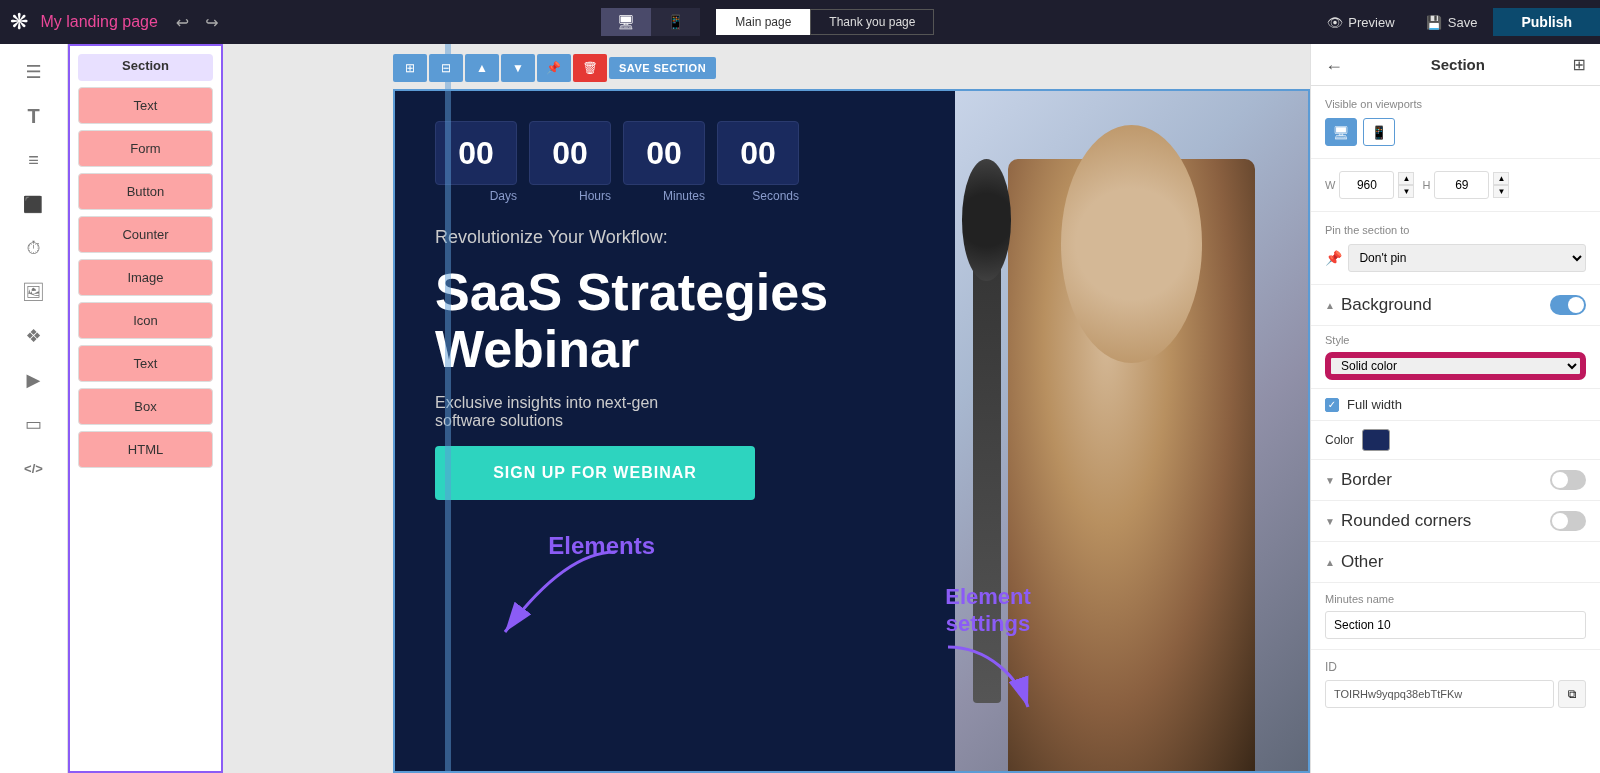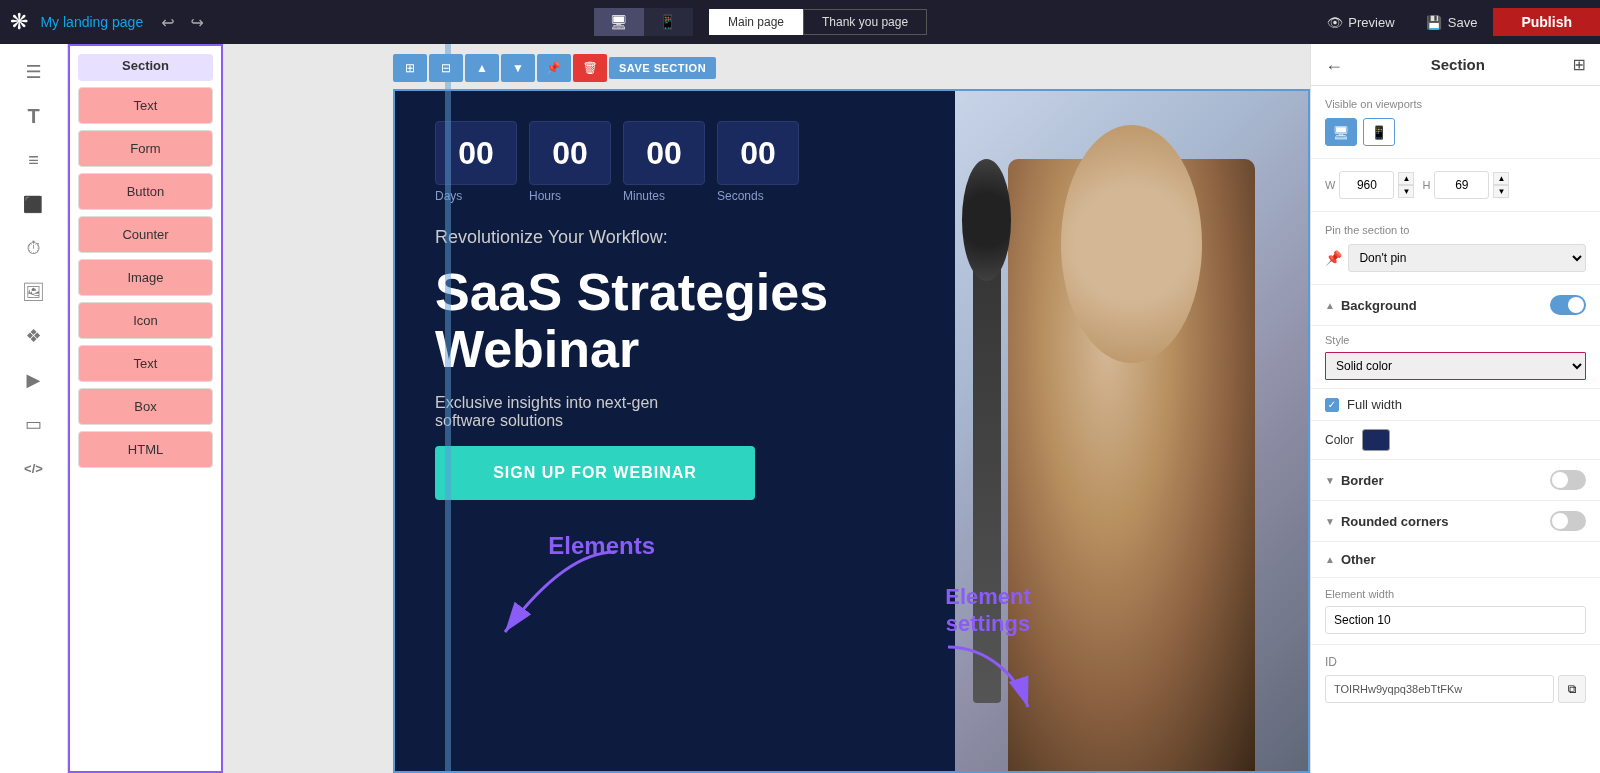--- a/index.html
+++ b/index.html
@@ -2,33 +2,33 @@
 <html><head>
   <meta charset="utf-8">
   <style>
     * { box-sizing: border-box; margin: 0; padding: 0; }
     body { font-family: -apple-system, BlinkMacSystemFont, 'Segoe UI', sans-serif; background: #f0f0f0; width: 1600px; height: 773px; overflow: hidden; display: flex; flex-direction: column; }
 
     
     .topbar { height: 44px; background: #1e1e2e; display: flex; align-items: center; justify-content: space-between; padding: 0 0 0 10px; flex-shrink: 0; }
     .topbar-left { display: flex; align-items: center; gap: 12px; }
     .topbar-logo { color: #fff; font-size: 22px; }
-    .topbar-title { color: #0ea5e9; font-size: 14px; }
+    .topbar-title { color: #ec4899; font-size: 16px; }
     .topbar-undo-redo { display: flex; gap: 4px; }
     .topbar-btn { background: none; border: none; color: #aaa; cursor: pointer; font-size: 16px; padding: 4px 6px; }
     .topbar-center { display: flex; gap: 0; }
     .device-btn { background: #2a2a3e; border: none; color: #aaa; padding: 6px 16px; cursor: pointer; font-size: 14px; }
     .device-btn.active { background: #4a4a6a; color: #fff; }
     .topbar-pages { display: flex; gap: 0; border-radius: 10px; }
     .page-btn { background: none; border: 1px solid #555; color: #ddd; padding: 5px 18px; cursor: pointer; font-size: 12px; border-radius: 0; }
     .page-btn.active { background: #fff; color: #333; border-color: #fff; }
     .topbar-actions { display: flex; align-items: center; gap: 0; height: 44px; }
     .preview-btn { background: none; border: none; color: #ddd; padding: 0 16px; cursor: pointer; font-size: 13px; display: flex; align-items: center; gap: 5px; height: 44px; }
     .save-btn { background: none; border: none; color: #ddd; padding: 0 16px; cursor: pointer; font-size: 13px; display: flex; align-items: center; gap: 5px; height: 44px; }
-    .publish-btn { background: #b91c1c; border: none; color: #fff; padding: 4px 28px; cursor: pointer; font-size: 14px; font-weight: 600; height: 28px; }
+    .publish-btn { background: #0c4a6e; border: none; color: #fff; padding: 4px 28px; cursor: pointer; font-size: 14px; font-weight: 600; height: 28px; }
 
     
     .main { display: flex; flex: 1; overflow: hidden; }
 
     
     .left-sidebar { width: 68px; background: #fff; border-right: 1px solid #e0e0e0; display: flex; flex-direction: column; align-items: center; padding-top: 8px; gap: 4px; flex-shrink: 0; }
     .sidebar-icon { width: 48px; height: 40px; display: flex; flex-direction: column; align-items: center; justify-content: center; cursor: pointer; border-radius: 4px; color: #555; font-size: 10px; gap: 2px; }
     .sidebar-icon span { font-size: 9px; color: #777; }
 
     
@@ -45,21 +45,21 @@
     .toolbar-btn.red { background: #e53935; }
     .save-section-btn { background: #5b9bd5; border: none; color: #fff; padding: 5px 10px; font-size: 11px; font-weight: 600; cursor: pointer; border-radius: 2px; letter-spacing: 0.5px; }
 
     
     .section-content { position: absolute; top: 45px; left: 170px; right: 0; bottom: 0; background: #0d1b3e; overflow: hidden; border: 2px solid #5b9bd5; }
     .section-inner { display: flex; height: 100%; }
     .section-left { width: 560px; padding: 30px 30px 20px 40px; display: flex; flex-direction: column; justify-content: flex-start; gap: 16px; }
 
     
     .countdown { display: flex; gap: 12px; margin-bottom: 8px; }
-    .countdown-box { display: flex; flex-direction: column; align-items: flex-start; }
+    .countdown-box { display: flex; flex-direction: column; align-items: flex-end; }
     .countdown-num { width: 82px; height: 64px; background: #1a2a5e; border: 1px solid #2a3a6e; border-radius: 4px; display: flex; align-items: center; justify-content: center; font-size: 32px; font-weight: 700; color: #fff; }
     .countdown-label { font-size: 12px; color: #8a9ccc; margin-top: 4px; }
 
     
     .section-subtitle { font-size: 18px; color: #ccc; font-weight: 400; }
     .section-title { font-size: 52px; font-weight: 800; color: #fff; line-height: 1.1; }
     .section-desc { font-size: 16px; color: #ccc; }
     .cta-btn { background: #2dd4bf; border: none; color: #fff; padding: 18px 30px; font-size: 16px; font-weight: 700; letter-spacing: 1px; cursor: pointer; border-radius: 4px; width: 320px; text-transform: uppercase; }
 
     
@@ -88,31 +88,31 @@
     .dim-label { font-size: 11px; color: #888; }
     .dim-input { width: 55px; height: 28px; border: 1px solid #ddd; border-radius: 3px; text-align: center; font-size: 12px; padding: 0 4px; }
     .dim-stepper { display: flex; flex-direction: column; }
     .dim-stepper button { width: 16px; height: 13px; border: 1px solid #ddd; background: #f5f5f5; cursor: pointer; font-size: 8px; display: flex; align-items: center; justify-content: center; }
 
     .pin-row { display: flex; align-items: center; gap: 6px; }
     .pin-icon { font-size: 14px; color: #555; }
     .pin-select { flex: 1; height: 28px; border: 1px solid #ddd; border-radius: 3px; font-size: 12px; padding: 0 6px; }
 
     .section-row { display: flex; align-items: center; justify-content: space-between; padding: 10px 14px; border-bottom: 1px solid #eee; cursor: pointer; }
-    .section-row-label { font-size: 13px; color: #333; font-weight: 700; }
+    .section-row-label { font-size: 17px; color: #333; font-weight: 400; }
     .section-row-left { display: flex; align-items: center; gap: 6px; }
     .chevron { font-size: 10px; color: #888; }
     .toggle { width: 36px; height: 20px; background: #5b9bd5; border-radius: 10px; position: relative; cursor: pointer; }
     .toggle.off { background: #ccc; }
     .toggle-knob { width: 16px; height: 16px; background: #fff; border-radius: 50%; position: absolute; top: 2px; right: 2px; }
     .toggle.off .toggle-knob { right: auto; left: 2px; }
 
     .style-row { padding: 8px 14px; border-bottom: 1px solid #eee; }
     .style-label { font-size: 11px; color: #888; margin-bottom: 6px; }
-    .style-select { width: 100%; height: 28px; border: 1px solid #be185d; border-radius: 1px; font-size: 12px; padding: 0 6px; }
+    .style-select { width: 100%; height: 28px; border: 6px solid #be185d; border-radius: 7px; font-size: 12px; padding: 0 6px; }
 
     .fullwidth-row { display: flex; align-items: center; gap: 8px; padding: 8px 14px; border-bottom: 1px solid #eee; }
     .checkbox { width: 14px; height: 14px; border: 1.5px solid #5b9bd5; background: #5b9bd5; display: flex; align-items: center; justify-content: center; color: #fff; font-size: 10px; border-radius: 2px; }
     .fullwidth-label { font-size: 13px; color: #333; }
 
     .color-row { display: flex; align-items: center; gap: 8px; padding: 8px 14px; border-bottom: 1px solid #eee; }
     .color-label { font-size: 12px; color: #333; }
     .color-swatch { width: 28px; height: 22px; background: #1a2a5e; border: 1px solid #999; border-radius: 3px; cursor: pointer; }
 
     .element-name-section { padding: 10px 14px; border-bottom: 1px solid #eee; }
@@ -394,21 +394,21 @@
     </div>
 
     <div class="section-row">
       <div class="section-row-left">
         <span class="chevron">▲</span>
         <span class="section-row-label">Other</span>
       </div>
     </div>
 
     <div class="element-name-section">
-      <div class="element-name-label">Element width</div>
+      <div class="element-name-label">Minutes name</div>
       <input class="element-name-input" type="text" value="Section 10" style="">
     </div>
 
     <div class="id-section">
       <div class="id-label">ID</div>
       <div class="id-row">
         <input class="id-input" type="text" value="TOIRHw9yqpq38ebTtFKw" style="">
         <button class="id-copy-btn">⧉</button>
       </div>
     </div>

